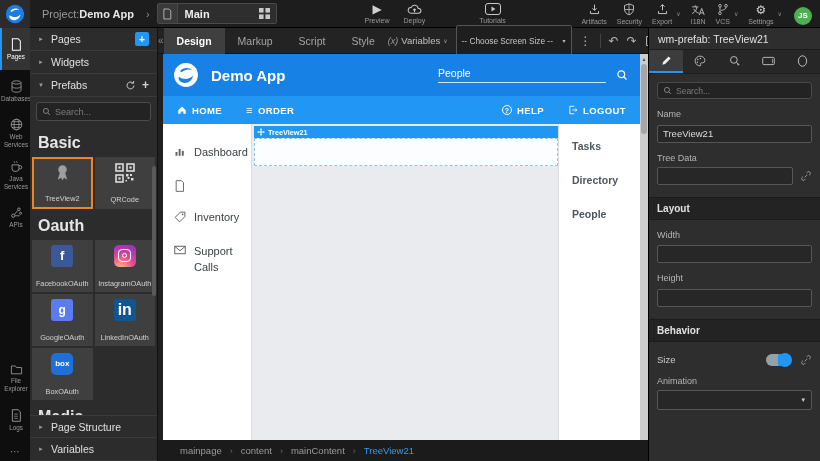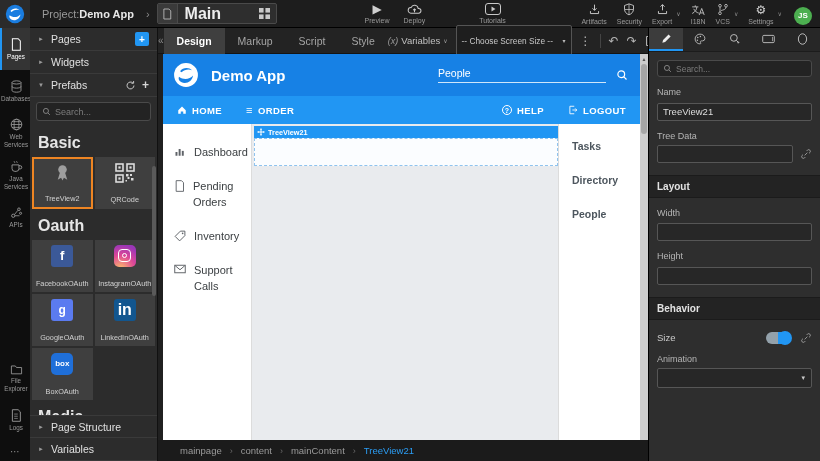--- a/index.html
+++ b/index.html
@@ -9,21 +9,21 @@
   svg { display:block; }
 
   
   .topbar { height:28px; background:#1d1d1d; display:flex; align-items:center; color:#bdbdbd; border-bottom:1px solid #000; }
   .logo-tile { width:30px; height:28px; background:#2b2b2b; display:flex; align-items:center; justify-content:center; }
   .proj { margin-left:12px; font-size:11px; color:#9a9a9a; }
   .proj b { color:#e8e8e8; font-weight:bold; }
   .tb-chev { margin:0 7px 0 12px; color:#8a8a8a; font-size:11px; }
   .page-select { display:flex; align-items:center; width:120px; height:21px; background:#2e2e2e; border:1px solid #4a4a4a; border-radius:2px; overflow:hidden; }
   .page-select .ps-ico { width:20px; height:100%; background:#3a3a3a; display:flex; align-items:center; justify-content:center; border-right:1px solid #4a4a4a; }
-  .page-select .ps-label { flex:1; font-size:16px; font-weight:bold; color:#eee; padding-left:7px; }
+  .page-select .ps-label { flex:1; font-size:11px; font-weight:bold; color:#eee; padding-left:7px; }
   .page-select .ps-grid { margin-right:6px; }
   .tb-actions { display:flex; align-items:flex-end; margin-left:88px; gap:14px; }
   .tb-item { display:flex; flex-direction:column; align-items:center; gap:2px; color:#c9c9c9; cursor:pointer; }
   .tb-item .lbl { font-size:7px; color:#9a9a9a; white-space:nowrap; }
   .tb-item.tut { margin-left:40px; }
   .tb-tools { display:flex; align-items:flex-end; margin-left:auto; gap:10px; margin-right:8px; }
   .tb-caret { font-size:6px; color:#8a8a8a; align-self:center; margin-left:-6px; }
   .glyph-ico { font-size:12px; line-height:12px; color:#cfcfcf; }
   .avatar { width:18px; height:18px; border-radius:50%; background:#4caf50; color:#fff; font-size:8px; font-weight:bold; display:flex; align-items:center; justify-content:center; margin-left:2px; }
 
@@ -529,21 +529,20 @@
                   </svg>
                 </span>
               <span>Dashboard</span>
             </div>
             <div class="sb-item">
               <span class="ic">
                   <svg width="11" height="12" viewBox="0 0 16 18">
                     <path d="M3 1h8l3 3v13H3z" fill="none" stroke="currentColor" stroke-width="1.4"></path>
                   </svg>
                 </span>
-              <span>Pending Orders</span>
             </div>
             <div class="sb-item">
               <span class="ic">
                   <svg width="12" height="12" viewBox="0 0 16 16">
                     <path d="M1.5 8.5L8.5 1.5h6v6l-7 7z" fill="none" stroke="currentColor" stroke-width="1.3"></path>
                     <circle cx="11.5" cy="4.5" r="1.1" fill="currentColor"></circle>
                   </svg>
                 </span>
               <span>Inventory</span>
             </div>
@@ -586,20 +585,21 @@
 
     <div class="footer">
       <span class="crumb">mainpage</span>
       <span class="crumb">content</span>
       <span class="crumb">mainContent</span>
       <span class="crumb current">TreeView21</span>
     </div>
   </div>
 
   <div class="inspector">
+    <div class="insp-title">wm-prefab: TreeView21</div>
     <div class="insp-tabs">
       <div class="insp-tab active">
         <span>
             <svg width="11" height="11" viewBox="0 0 16 16">
               <path d="M2 14l1-4 8-8 3 3-8 8z" fill="currentColor"></path>
             </svg>
           </span>
       </div>
       <div class="insp-tab">
         <span>

